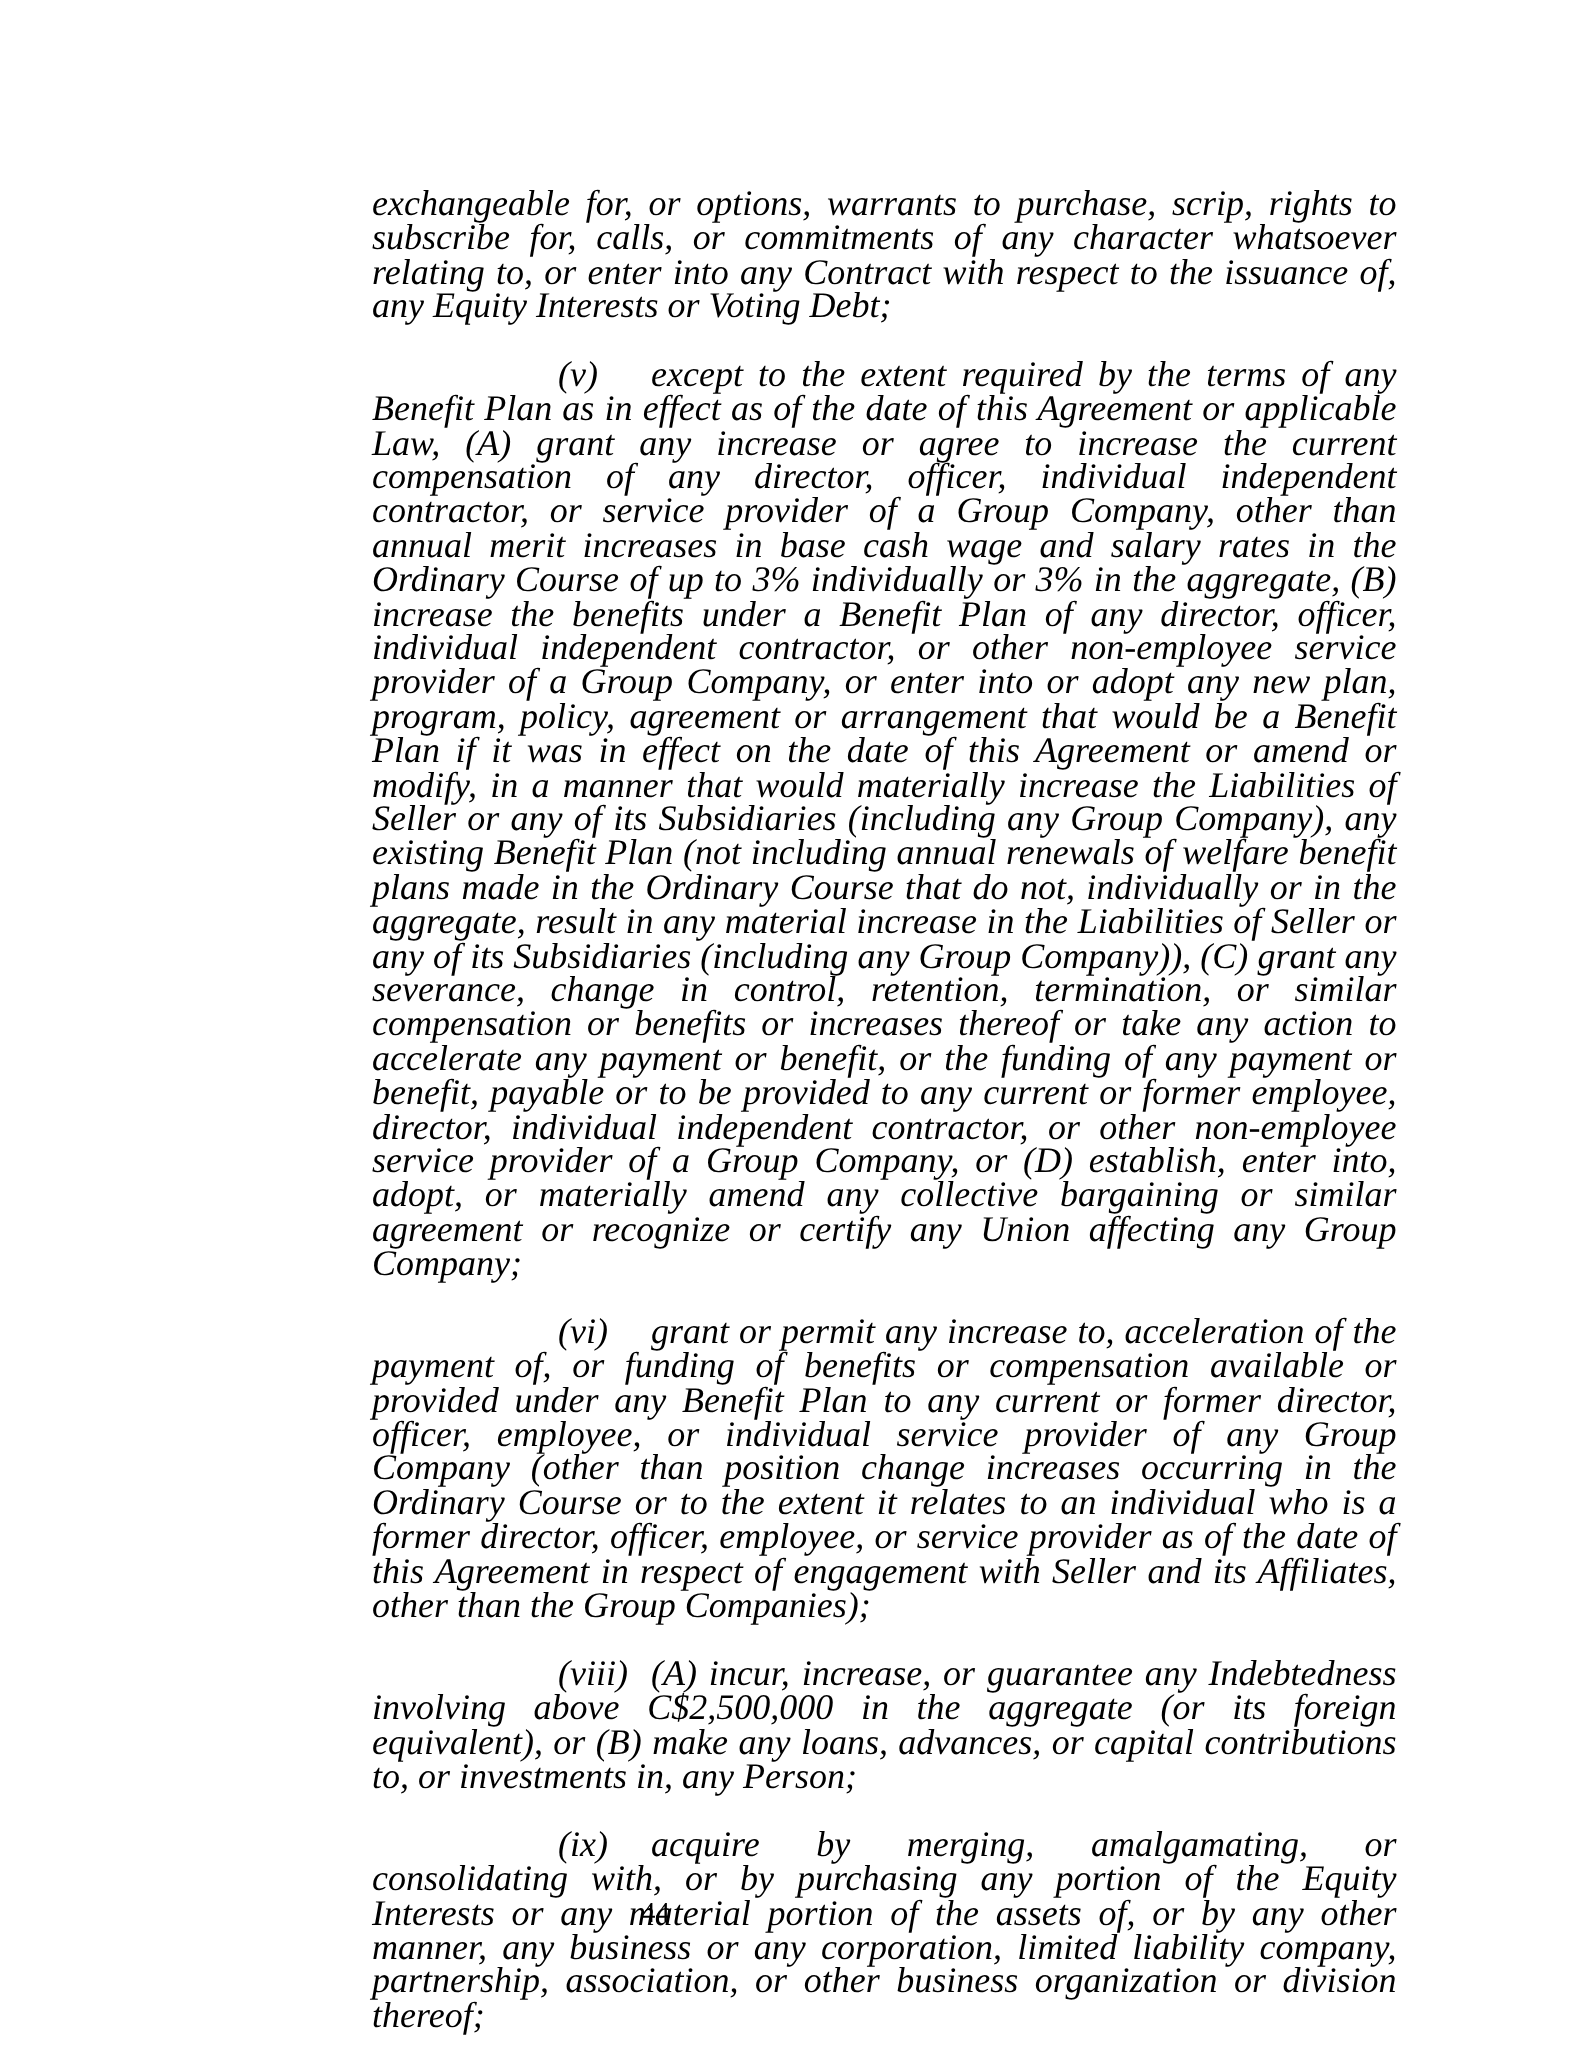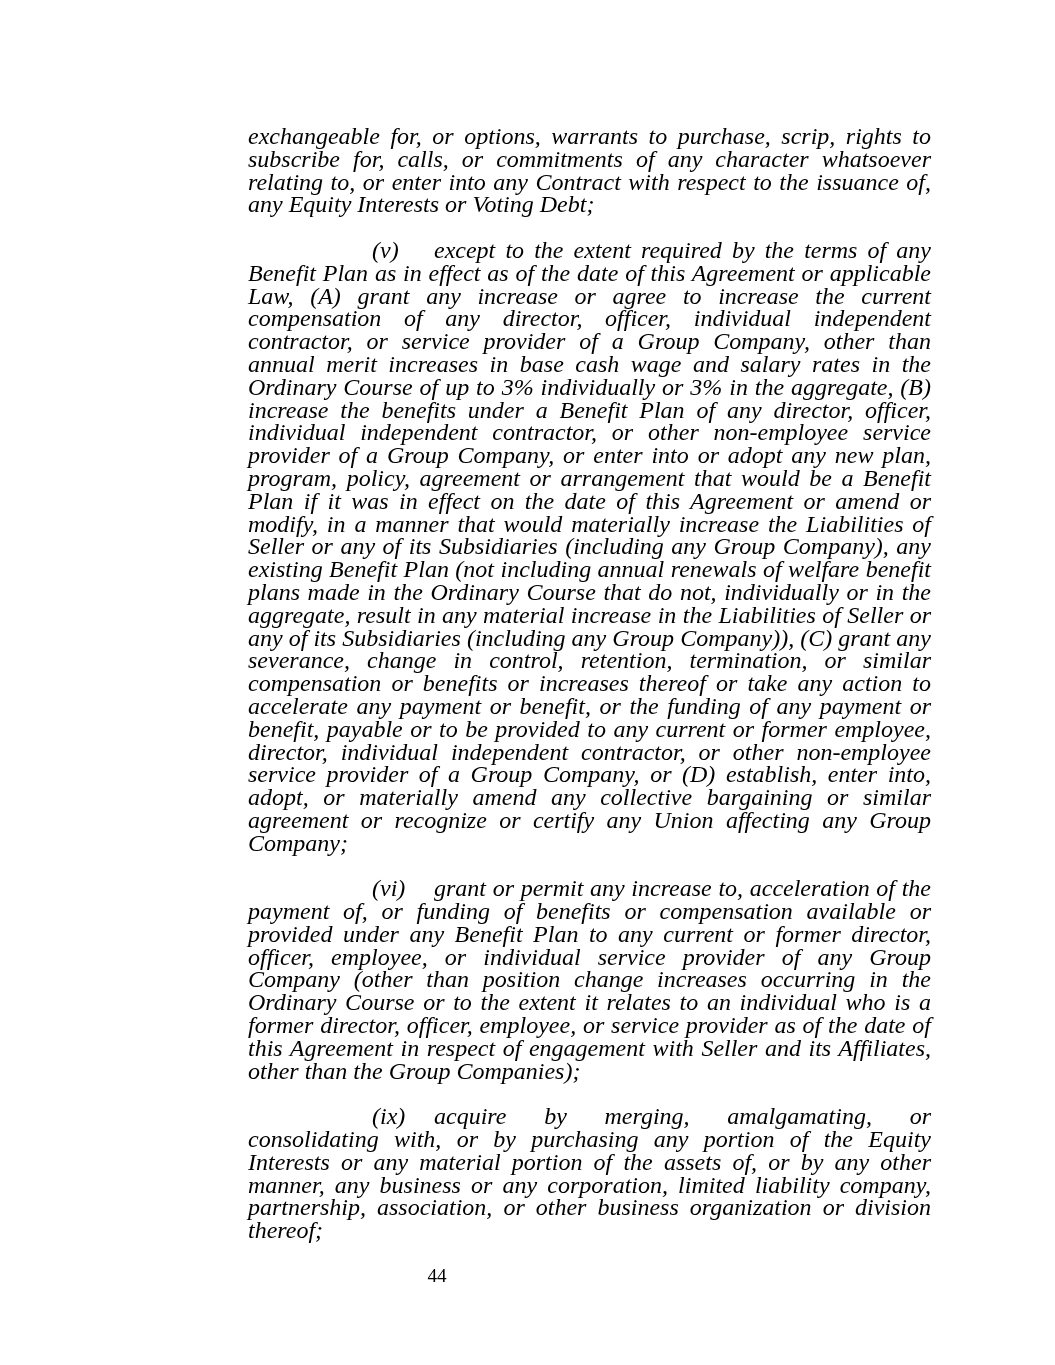--- a/index.html
+++ b/index.html
@@ -51,17 +51,18 @@
 <body>
 
 <div class="page">
   <p class="para">exchangeable for, or options, warrants to purchase, scrip, rights to subscribe for, calls, or commitments of any character whatsoever relating to, or enter into any Contract with respect to the issuance of, any Equity Interests or Voting Debt;</p>
 
   <p class="para item"><span class="item-label">(v)</span><span>except to the extent required by the terms of any Benefit Plan as in effect as of the date of this Agreement or applicable Law, (A) grant any increase or agree to increase the current compensation of any director, officer, individual independent contractor, or service provider of a Group Company, other than annual merit increases in base cash wage and salary rates in the Ordinary Course of up to 3% individually or 3% in the aggregate, (B) increase the benefits under a Benefit Plan of any director, officer, individual independent contractor, or other non-employee service provider of a Group Company, or enter into or adopt any new plan, program, policy, agreement or arrangement that would be a Benefit Plan if it was in effect on the date of this Agreement or amend or modify, in a manner that would materially increase the Liabilities of Seller or any of its Subsidiaries (including any Group Company), any existing Benefit Plan (not including annual renewals of welfare benefit plans made in the Ordinary Course that do not, individually or in the aggregate, result in any material increase in the Liabilities of Seller or any of its Subsidiaries (including any Group Company)), (C) grant any severance, change in control, retention, termination, or similar compensation or benefits or increases thereof or take any action to accelerate any payment or benefit, or the funding of any payment or benefit, payable or to be provided to any current or former employee, director, individual independent contractor, or other non-employee service provider of a Group Company, or (D) establish, enter into, adopt, or materially amend any collective bargaining or similar agreement or recognize or certify any Union affecting any Group Company;</span></p>
 
   <p class="para item"><span class="item-label">(vi)</span><span>grant or permit any increase to, acceleration of the payment of, or funding of benefits or compensation available or provided under any Benefit Plan to any current or former director, officer, employee, or individual service provider of any Group Company (other than position change increases occurring in the Ordinary Course or to the extent it relates to an individual who is a former director, officer, employee, or service provider as of the date of this Agreement in respect of engagement with Seller and its Affiliates, other than the Group Companies);</span></p>
 
 
+  <p class="para item"><span class="item-label">(viii)</span><span>(A) incur, increase, or guarantee any Indebtedness involving above C$2,500,000 in the aggregate (or its foreign equivalent), or (B) make any loans, advances, or capital contributions to, or investments in, any Person;</span></p>
 
   <p class="para item"><span class="item-label">(ix)</span><span>acquire by merging, amalgamating, or consolidating with, or by purchasing any portion of the Equity Interests or any material portion of the assets of, or by any other manner, any business or any corporation, limited liability company, partnership, association, or other business organization or division thereof;</span></p>
 </div>
 
 <div class="page-number">44</div>
 
 </body></html>

